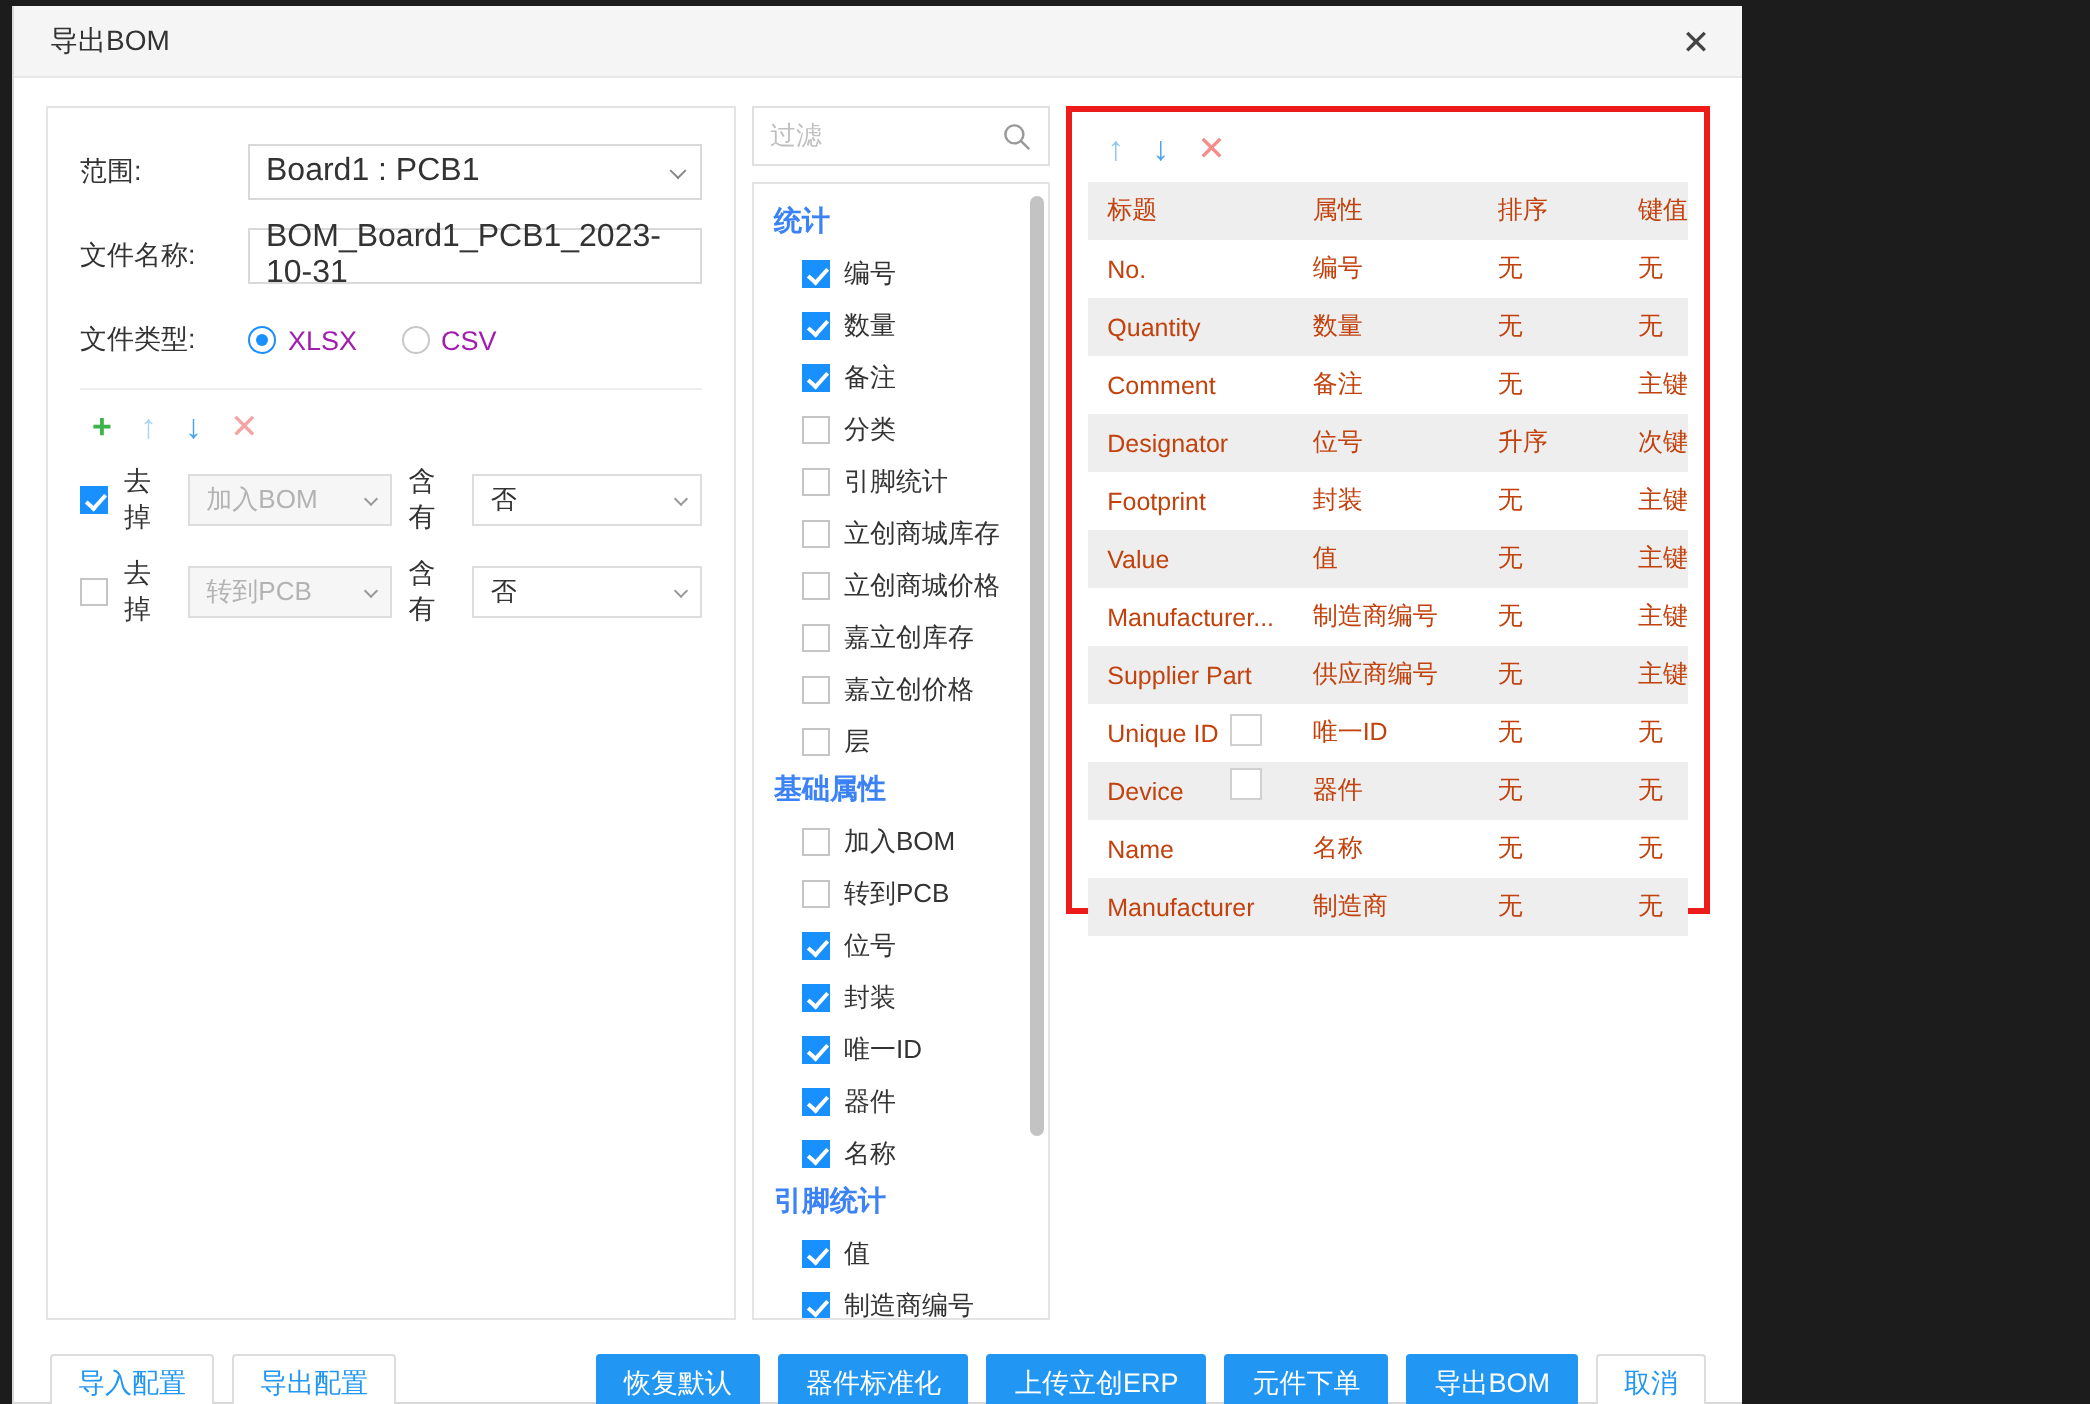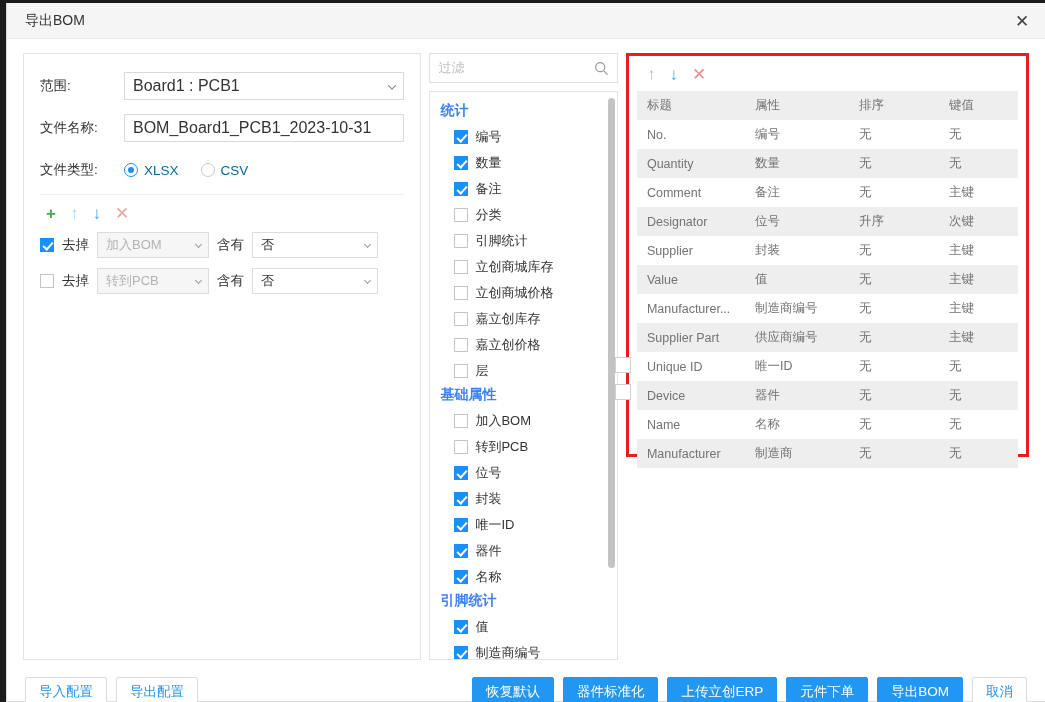--- a/index.html
+++ b/index.html
@@ -6,21 +6,21 @@
   html, body {
     margin: 0; padding: 0;
     width: 1045px; height: 702px;
     background: #1c1c1c;
     font-family: "Liberation Sans", "DejaVu Sans", sans-serif;
     overflow: hidden;
   }
   .dialog {
     position: absolute;
     left: 6px; top: 3px;
-    width: 1039px; height: 699px;
+    width: 865px; height: 699px;
     background: #ffffff;
     border: 1px solid #d9d9d9;
     border-top: none; border-right: none;
     display: flex; flex-direction: column;
   }
   
   .titlebar {
     height: 36px; min-height: 36px;
     background: #f5f5f5;
     border-bottom: 1px solid #e8e8e8;
@@ -74,21 +74,21 @@
   .inp .caret {
     position: absolute; right: 8px; top: 50%;
     transform: translateY(-60%) rotate(45deg);
     width: 6px; height: 6px;
     border-right: 1.4px solid #888;
     border-bottom: 1.4px solid #888;
   }
   .radio-row { display: flex; align-items: center; gap: 10px; }
   .radio {
     display: flex; align-items: center; gap: 6px;
-    font-size: 13.5px; color: #0369a1; cursor: pointer;
+    font-size: 13.5px; color: #a21caf; cursor: pointer;
     margin-right: 12px;
   }
   .rdot {
     width: 14px; height: 14px; border-radius: 50%;
     border: 1.5px solid #c8c8c8; background: #fff;
     display: inline-block; position: relative;
   }
   .rdot.on { border-color: #1890ff; }
   .rdot.on::after {
     content: ""; position: absolute;
@@ -157,21 +157,21 @@
   .right-panel {
     width: 410px; margin-left: 8px;
     border: 3px solid #ee1b1b;
     background: #fff;
     height: 404px;
     padding: 8px 8px 0 8px;
   }
   .rtools { display: flex; align-items: center; gap: 14px; padding: 2px 0 8px 10px; }
   table.grid { width: 100%; border-collapse: collapse; }
   table.grid td, table.grid th {
-    font-size: 12.5px; color: #737373; text-align: left;
+    font-size: 12.5px; color: #c2410c; text-align: left;
     padding: 6px 0 6px 10px; font-weight: normal;
     white-space: nowrap; overflow: hidden;
   }
   table.grid tr.hdr { background: #eeeeee; }
   table.grid tr.alt { background: #eeeeee; }
   .c1 { width: 108px; } .c2 { width: 104px; } .c3 { width: 90px; }
   
   .peek {
     position: absolute; left: 608px;
     width: 16px; height: 16px;
@@ -406,21 +406,21 @@
               <td class="c3">无</td>
               <td class="c4">主键</td>
             </tr>
             <tr class="alt">
               <td class="c1">Designator</td>
               <td class="c2">位号</td>
               <td class="c3">升序</td>
               <td class="c4">次键</td>
             </tr>
             <tr class="">
-              <td class="c1">Supplier</td>
+              <td class="c1">Footprint</td>
               <td class="c2">封装</td>
               <td class="c3">无</td>
               <td class="c4">主键</td>
             </tr>
             <tr class="alt">
               <td class="c1">Value</td>
               <td class="c2">值</td>
               <td class="c3">无</td>
               <td class="c4">主键</td>
             </tr>

